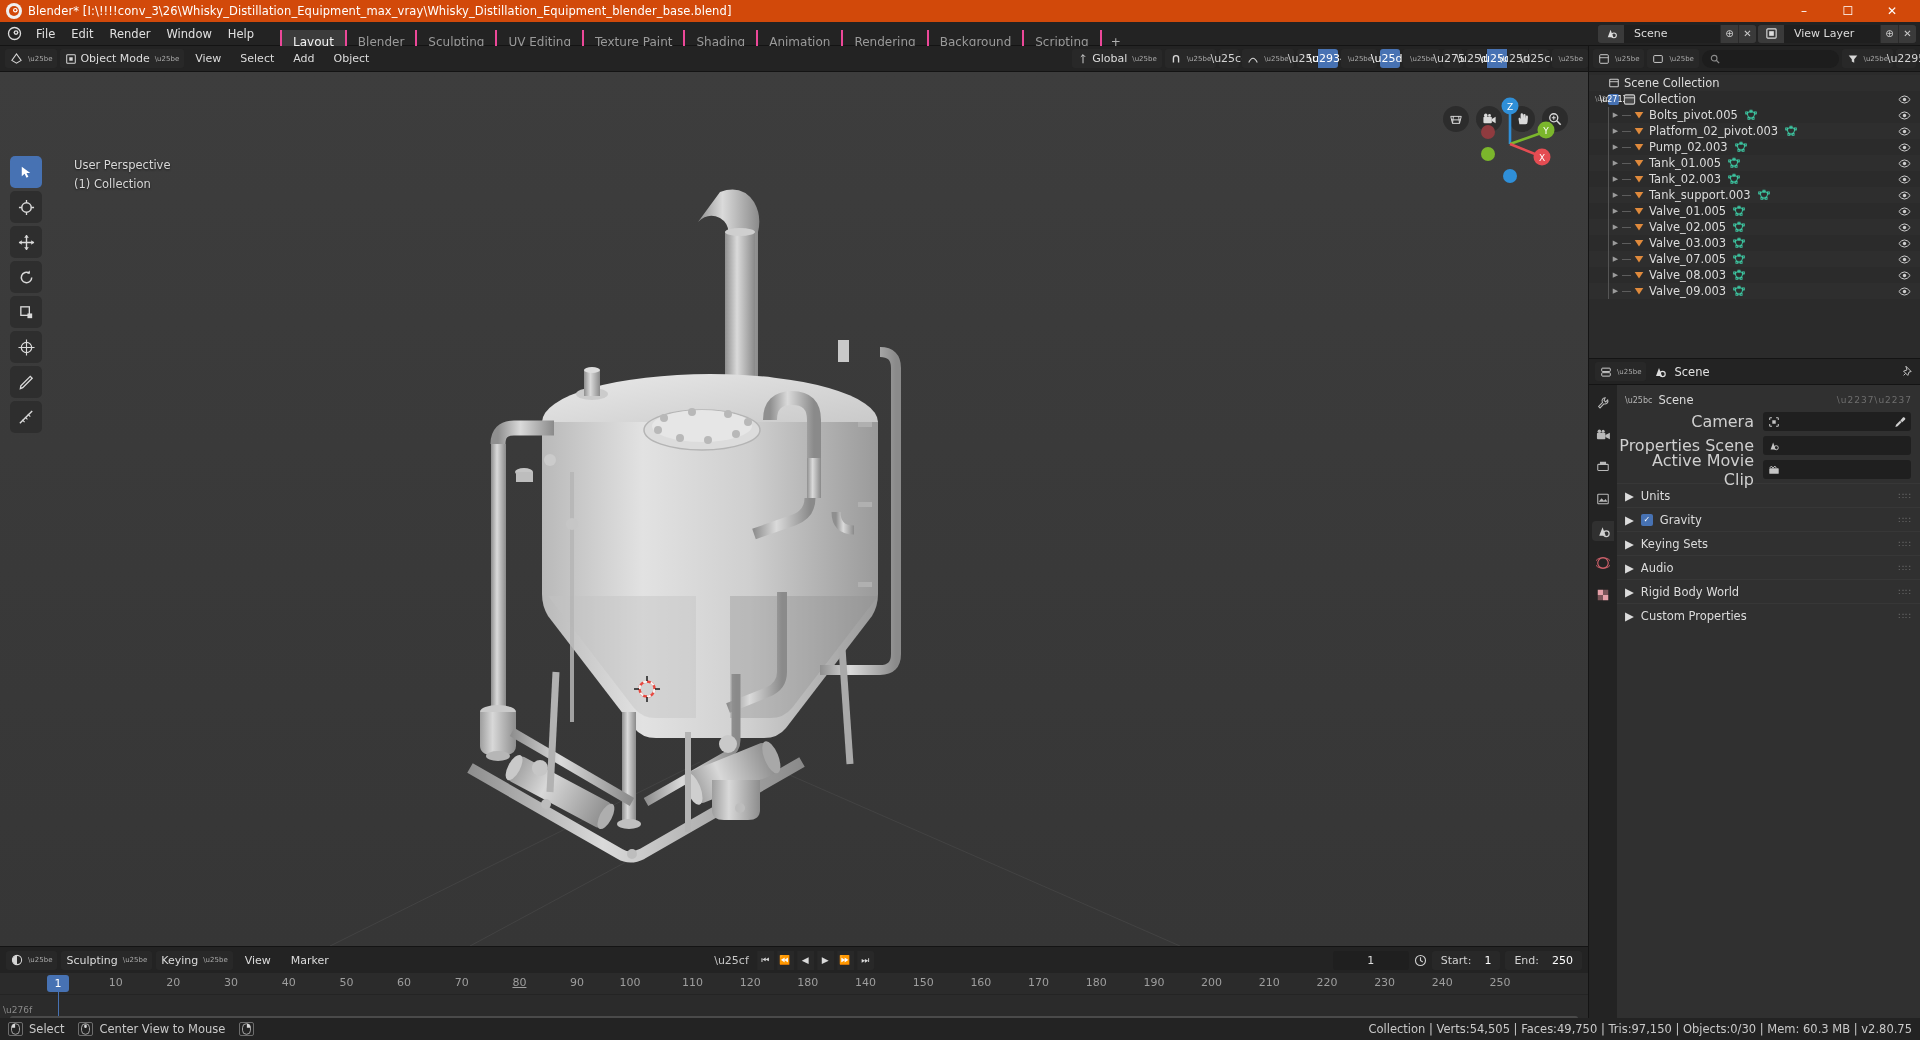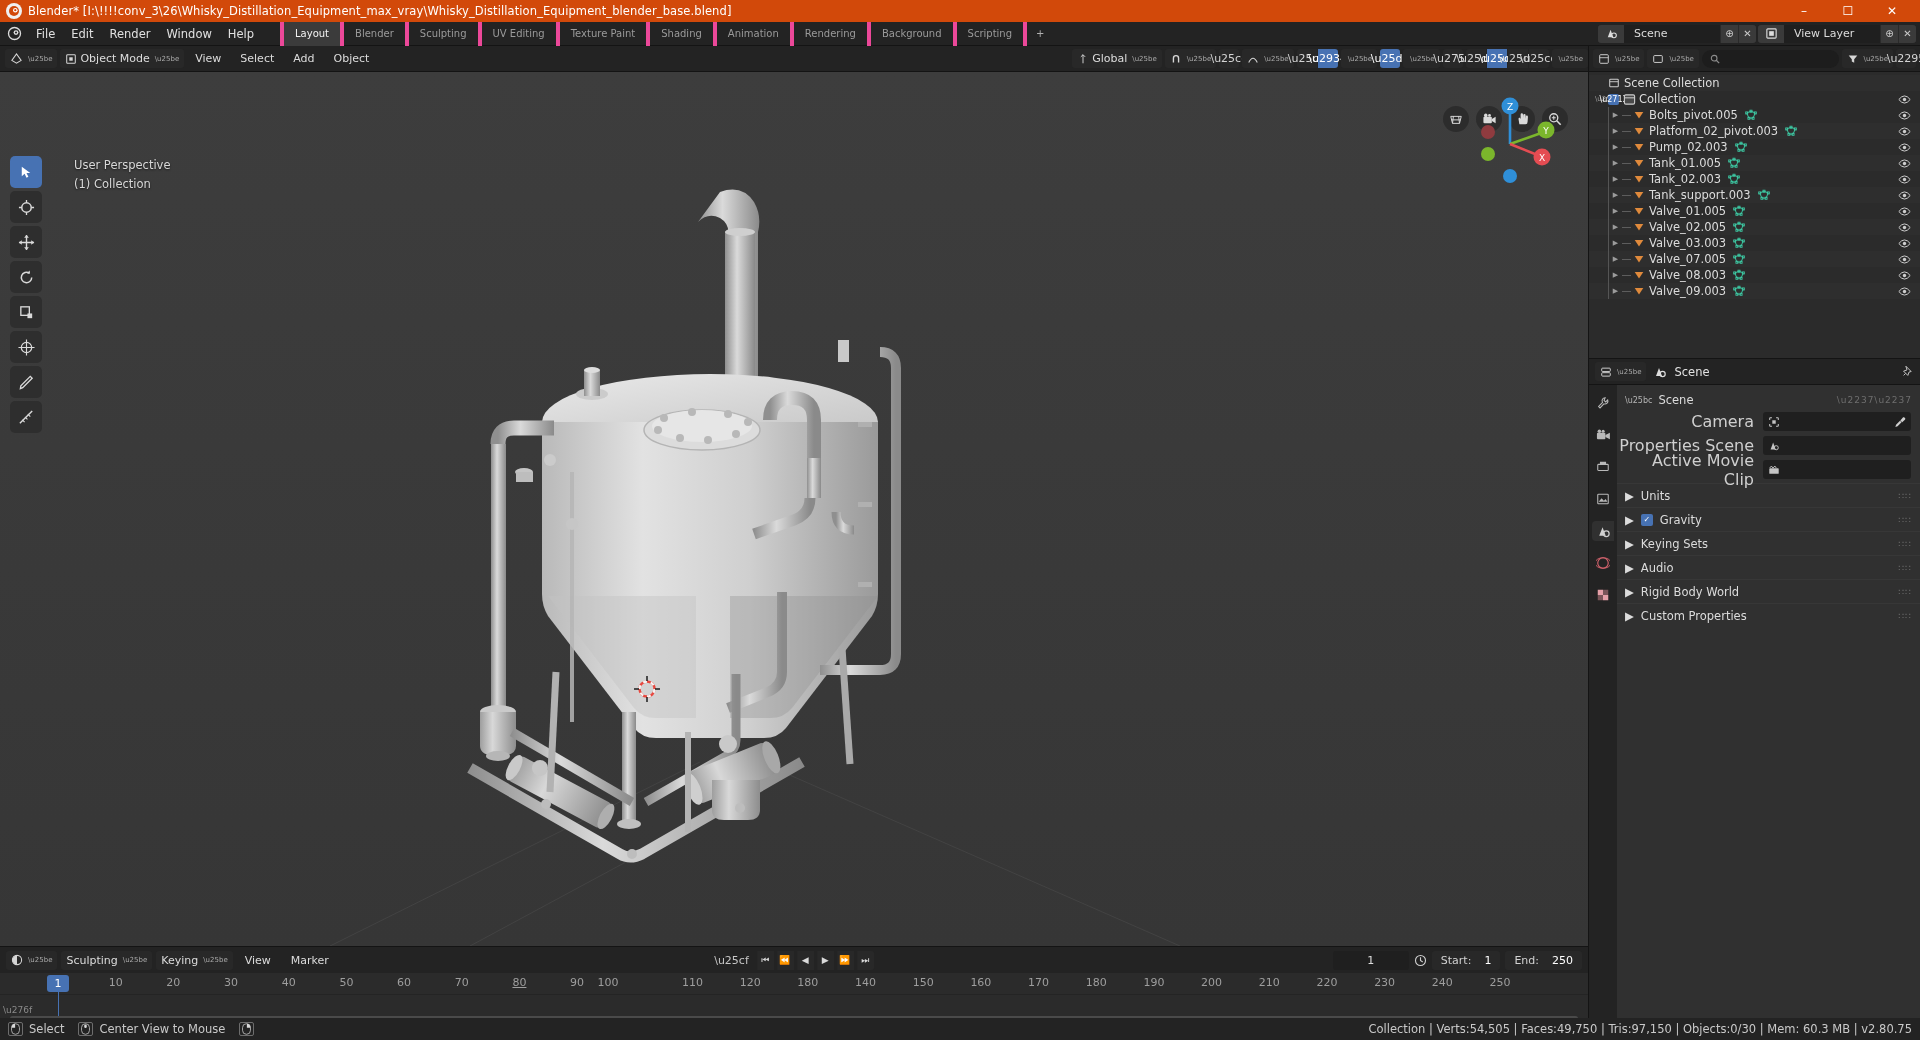--- a/index.html
+++ b/index.html
@@ -42,23 +42,23 @@
   .blender-logo {
     width: 20px; height: 20px; margin-right: 4px;
     display: flex; align-items: center; justify-content: center;
   }
   .menu-item {
     padding: 0 8px; height: 20px; line-height: 20px;
     font-size: 11.5px; color: #e0e0e0; border-radius: 3px;
   }
   .ws-tabs { display: flex; align-items: flex-end; height: 24px; margin-left: 18px; }
   .ws-tab {
-    padding: 0 11px; height: 24px; line-height: 24px;
-    font-size: 10px; color: #9a9a9a;
-    border-left: 4px solid #ec4899;
+    padding: 0 11px; height: 16px; line-height: 24px;
+    font-size: 12px; color: #9a9a9a;
+    border-left: 2px solid #ec4899;
   }
   .ws-tab.active { background: #3b3b3b; color: #f2f2f2; }
   .ws-tab.plus { color: #b0b0b0; padding: 0 9px; }
   .topbar-right {
     margin-left: auto; display: flex; align-items: center;
     height: 24px; padding-right: 4px; gap: 2px;
   }
   .id-block {
     display: flex; align-items: center; height: 18px;
     background: #282828; border-radius: 3px; overflow: hidden;
@@ -1286,21 +1286,21 @@
       <span class="tl-arrow">\u276f</span>
     <span class="tick" style="left: 115.68px;">10</span>
         <span class="tick" style="left: 173.36px;">20</span>
         <span class="tick" style="left: 231.04px;">30</span>
         <span class="tick" style="left: 288.72px;">40</span>
         <span class="tick" style="left: 346.4px;">50</span>
         <span class="tick" style="left: 404.08px;">60</span>
         <span class="tick" style="left: 461.76px;">70</span>
         <span class="tick" style="left: 519.44px; text-decoration: underline;">80</span>
         <span class="tick" style="left: 577.12px;">90</span>
-        <span class="tick" style="left: 608px;">100</span>
+        <span class="tick" style="left: 630px;">100</span>
         <span class="tick" style="left: 692.48px;">110</span>
         <span class="tick" style="left: 750.16px;">120</span>
         <span class="tick" style="left: 807.84px;">180</span>
         <span class="tick" style="left: 865.52px;">140</span>
         <span class="tick" style="left: 923.2px;">150</span>
         <span class="tick" style="left: 980.88px;">160</span>
         <span class="tick" style="left: 1038.56px;">170</span>
         <span class="tick" style="left: 1096.24px;">180</span>
         <span class="tick" style="left: 1153.92px;">190</span>
         <span class="tick" style="left: 1211.6px;">200</span>

